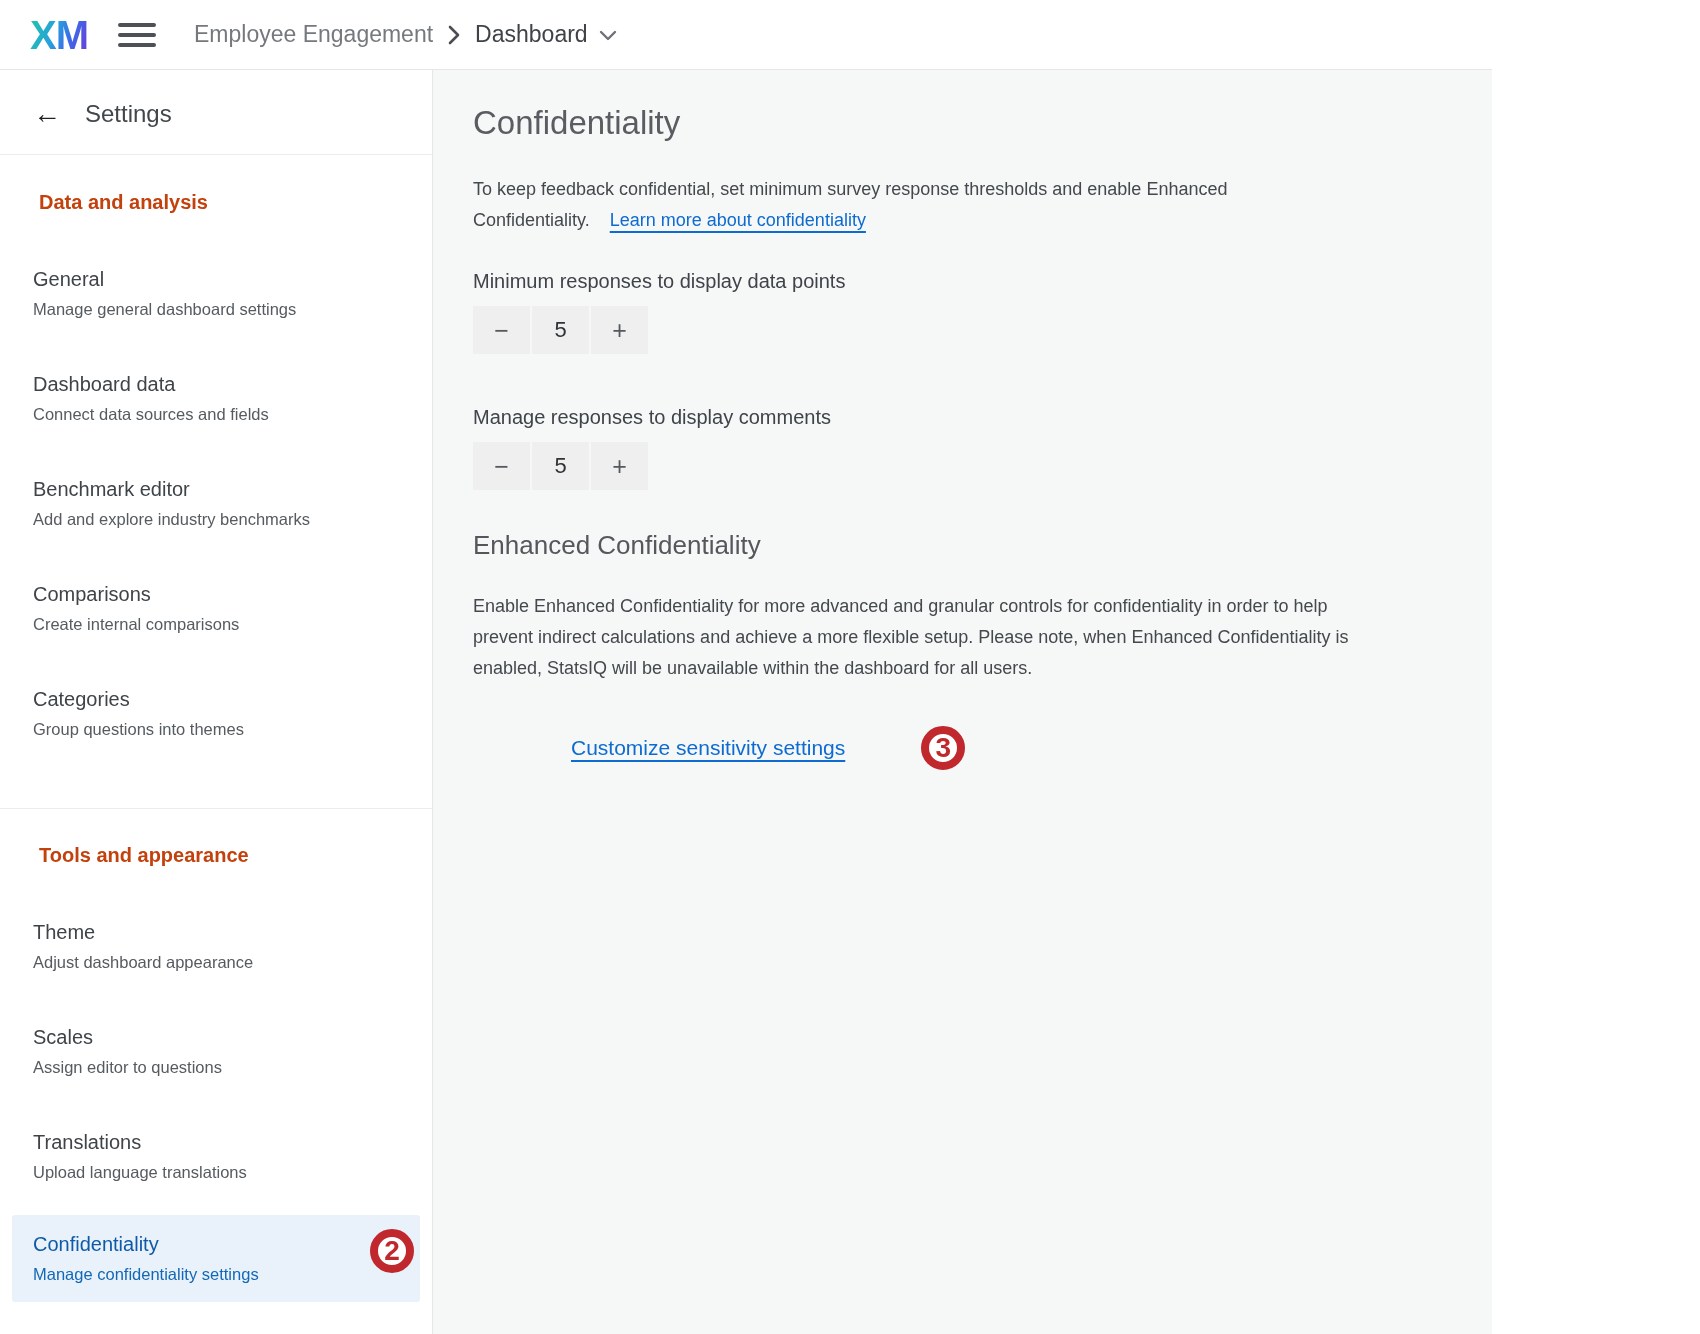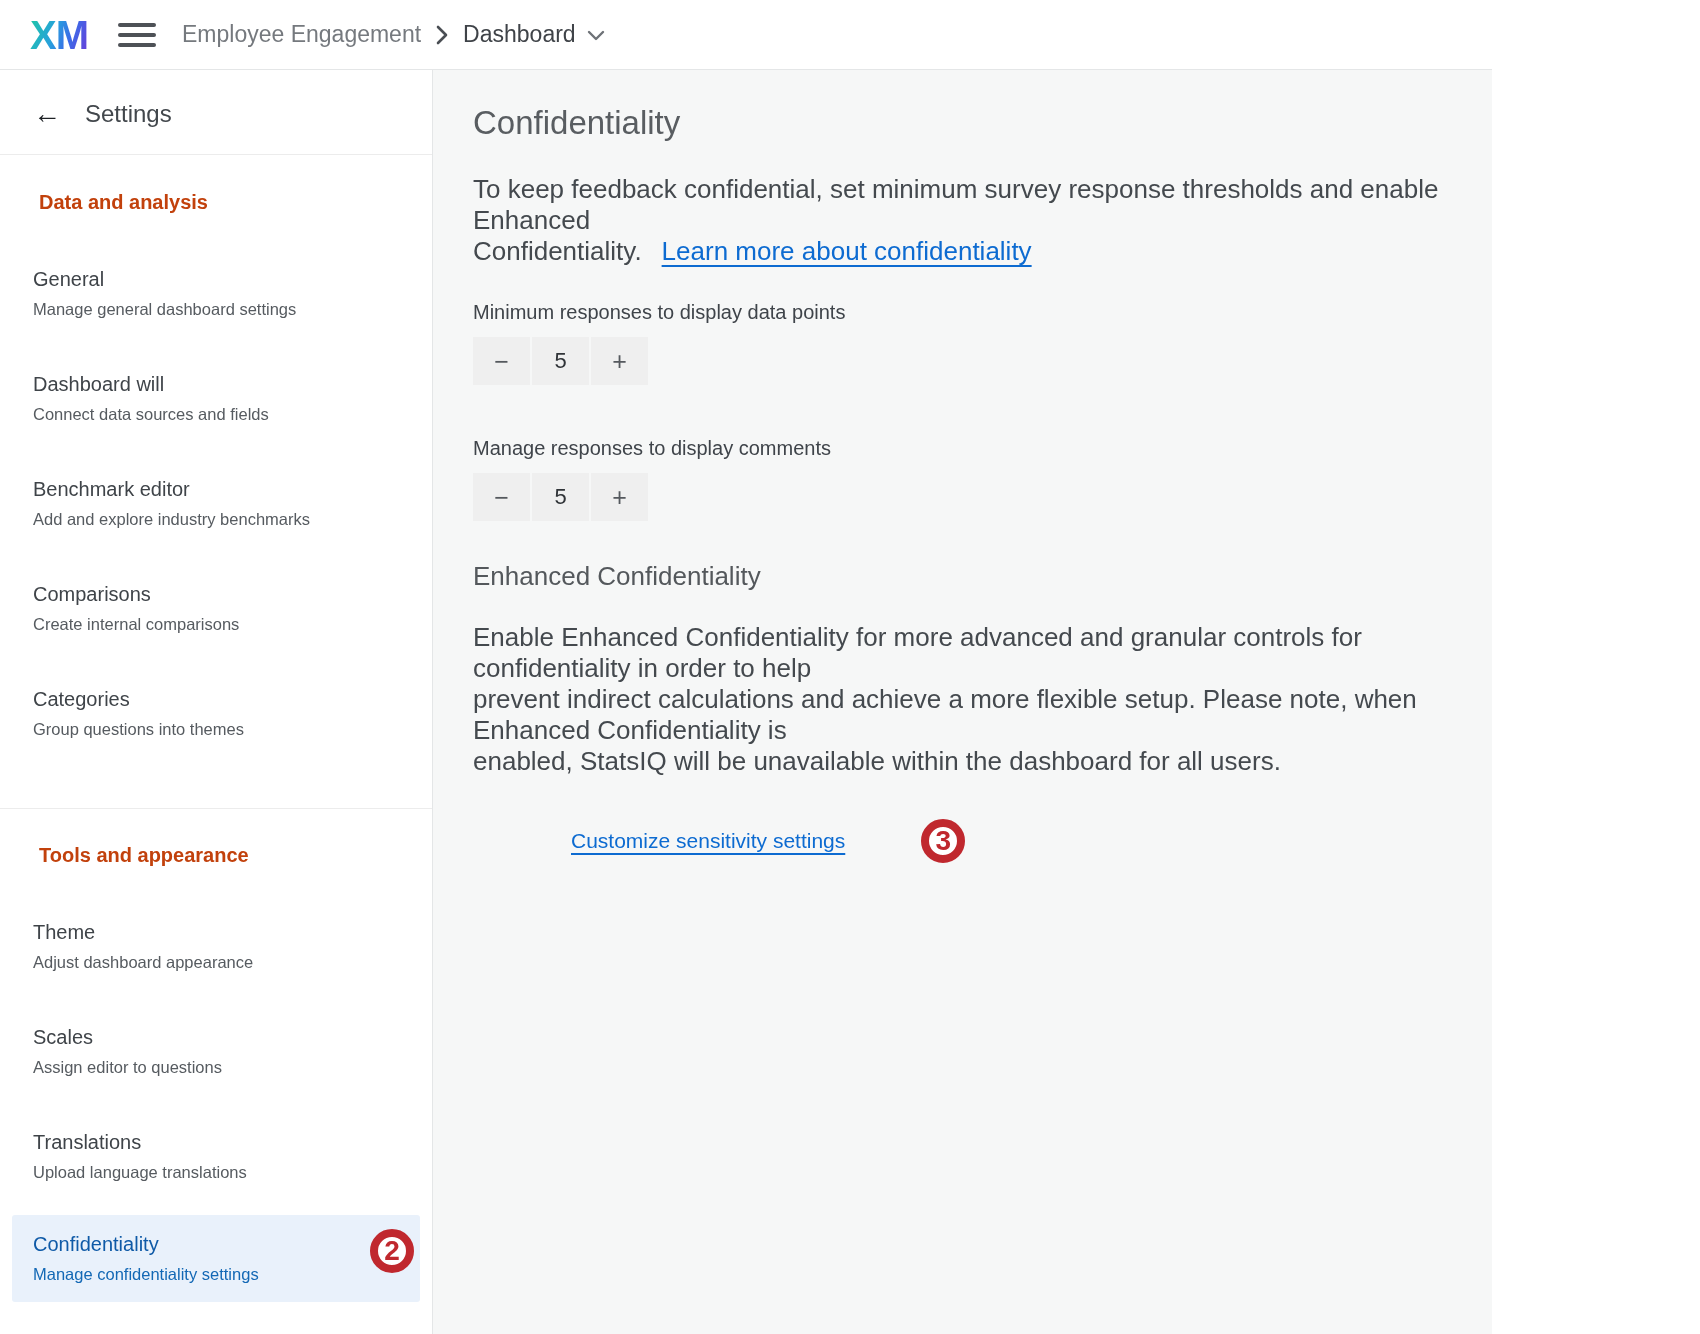--- a/index.html
+++ b/index.html
@@ -9,21 +9,21 @@
 
   
   .topbar { height:70px; flex:0 0 70px; background:#ffffff; border-bottom:1px solid #e4e6e7;
             display:flex; align-items:center; padding-left:30px; }
   .logo { font-size:40px; font-weight:700; letter-spacing:-1px; line-height:1;
           background:linear-gradient(110deg,#1ec9a4 0%,#28a0dd 42%,#3a6ce8 66%,#6c3bd8 100%);
           -webkit-background-clip:text; background-clip:text; color:transparent; cursor:pointer; }
   .hamburger { margin-left:30px; width:38px; height:28px; display:flex; flex-direction:column;
                justify-content:center; gap:6px; cursor:pointer; }
   .hamburger span { display:block; height:4px; width:38px; background:#4d5156; border-radius:2px; }
-  .crumbs { margin-left:26px; display:flex; align-items:center; font-size:23px; }
+  .crumbs { margin-left:38px; display:flex; align-items:center; font-size:23px; }
   .crumb-project { color:#75797e; cursor:pointer; }
   .crumb-sep { margin:0 14px; display:flex; align-items:center; }
   .crumb-page { color:#3f4348; cursor:pointer; }
   .crumb-caret { margin-left:10px; display:flex; align-items:center; cursor:pointer; }
 
   .content { flex:1; display:flex; min-height:0; }
 
   
   .sidebar { width:433px; flex:0 0 433px; background:#ffffff; border-right:1px solid #e4e6e7; }
   .sb-head { padding:30px 30px 26px 33px; border-bottom:1px solid #ececec;
@@ -43,21 +43,21 @@
 
   
   .step-circle { width:44px; height:44px; border:8px solid #c0282e; border-radius:50%;
                  background:#ffffff; color:#c0282e; font-size:28px; font-weight:700;
                  display:flex; align-items:center; justify-content:center; line-height:1; }
   .nav-item.selected .step-circle { position:absolute; right:6px; top:calc(50% - 30px); }
 
   
   .main { flex:1; background:#f6f7f7; padding:34px 40px; min-width:0; }
   .main h1 { font-size:33px; font-weight:400; color:#595d61; line-height:38px; }
-  .body-text { font-size:26px; color:#44494e; line-height:31px; font-weight:400; }
+  .body-text { font-size:18px; color:#44494e; line-height:31px; font-weight:400; }
   .intro { margin-top:32px; }
   .link { color:#0d6bd1; text-decoration:underline; text-underline-offset:5px;
           text-decoration-thickness:2px; cursor:pointer; }
   .intro .link { margin-left:20px; }
   .field-label { margin-top:34px; font-size:20px; color:#3f444a; }
   .field-label + .stepper { margin-top:13px; }
   .field-label.second { margin-top:52px; }
   .stepper { display:inline-flex; gap:2px; }
   .stepper .seg { width:57px; height:48px; background:#efefef; border:none;
                   display:flex; align-items:center; justify-content:center; }
@@ -111,21 +111,21 @@
         <span class="sb-title">Settings</span>
       </div>
 
       <div class="sec-title">Data and analysis</div>
 
       <div class="nav-item">
         <div class="ni-title">General</div>
         <div class="ni-sub">Manage general dashboard settings</div>
       </div>
       <div class="nav-item">
-        <div class="ni-title">Dashboard will</div>
+        <div class="ni-title">Dashboard data</div>
         <div class="ni-sub">Connect data sources and fields</div>
       </div>
       <div class="nav-item">
         <div class="ni-title">Benchmark editor</div>
         <div class="ni-sub">Add and explore industry benchmarks</div>
       </div>
       <div class="nav-item">
         <div class="ni-title">Comparisons</div>
         <div class="ni-sub">Create internal comparisons</div>
       </div>

